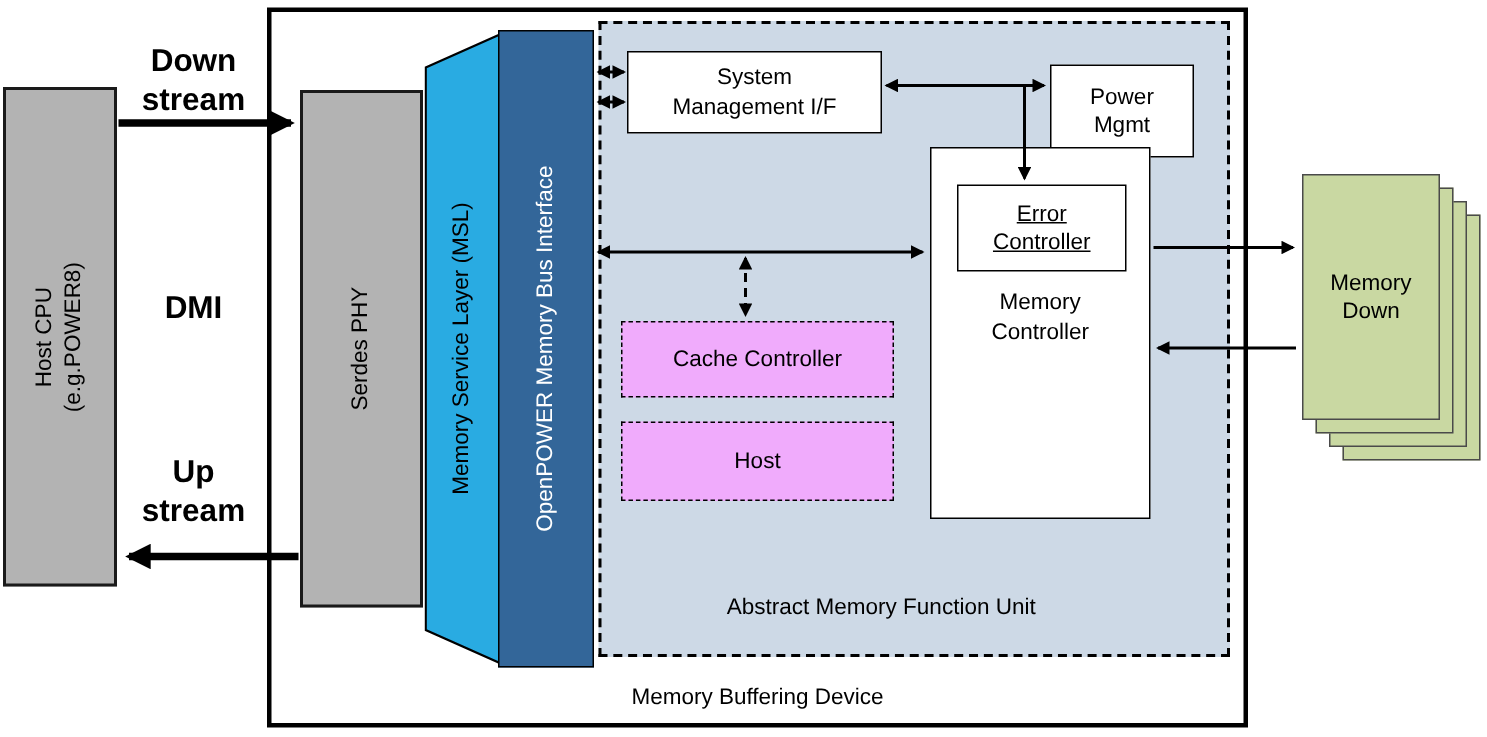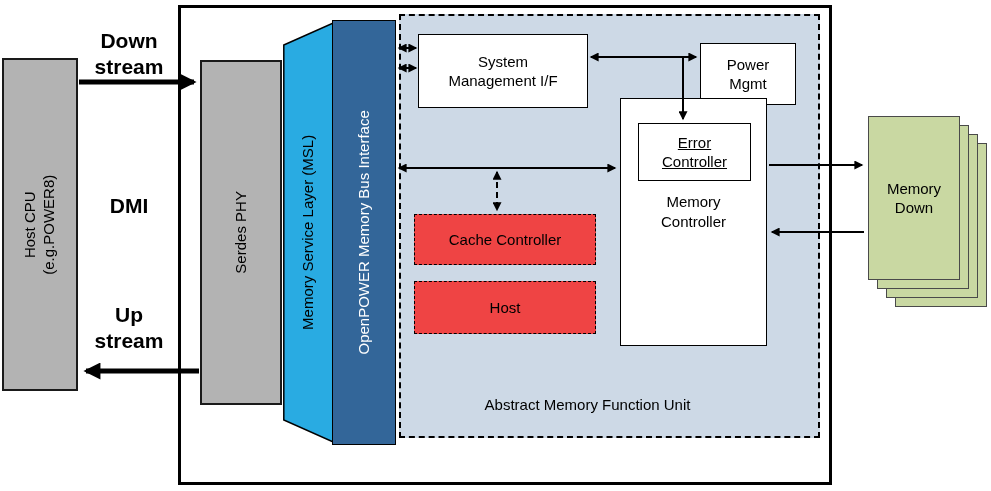--- a/index.html
+++ b/index.html
@@ -4,21 +4,21 @@
 <style>
   html,body { margin:0; padding:0; background:#fff; }
   .canvas {
     position:relative; width:991px; height:491px; background:#fff;
     font-family:"Liberation Sans", sans-serif; color:#000; font-size:15px;
     overflow:hidden;
   }
   .box { position:absolute; box-sizing:border-box; }
   .gray-box  { background:var(--gray,#b3b3b3); border:2px solid #1a1a1a; }
   .white-box { background:#fff; border:1.5px solid #000; }
-  .dash-box  { background:#ef4444; border:1.5px dashed #000; }
+  .dash-box  { background:#f0abfc; border:1.5px dashed #000; }
   .blue-box  { background:var(--blue,#336699); border:1px solid #000; }
   .amfu      { background:var(--amfu-bg,#cdd9e6); border:2px dashed #000; }
   .media-box { position:absolute; box-sizing:border-box; background:var(--green,#c9d8a2); border:1.5px solid #4a4a4a; }
   .center { display:flex; flex-direction:column; align-items:center; justify-content:center; text-align:center; line-height:1.3; }
   .vtext { position:absolute; inset:0; display:flex; align-items:center; justify-content:center; }
   .vtext .rot { transform:rotate(-90deg); white-space:nowrap; text-align:center; line-height:1.25; }
   .caption { position:absolute; text-align:center; }
   .lbl-bold { position:absolute; font-weight:bold; font-size:21px; line-height:1.22; text-align:center; }
   .white-text { color:#fff; }
   .arrows { position:absolute; left:0; top:0; pointer-events:none; }
@@ -43,20 +43,21 @@
     <div>Down</div>
     <div>stream</div>
   </div>
   <div class="lbl-bold" style="left:96px; top:193px; width:66px;">DMI</div>
   <div class="lbl-bold" style="left:86px; top:302px; width:86px;">
     <div>Up</div>
     <div>stream</div>
   </div>
 
   <div class="box" style="left:178px; top:5px; width:654px; height:480px; border:3px solid #000; background:#fff;"></div>
+  <div class="caption" style="left:178px; top:456px; width:654px;">Memory Buffering Device</div>
 
   <div class="box amfu" style="left:399px; top:14px; width:421px; height:424px;"></div>
   <div class="caption" style="left:399px; top:396px; width:377px;">Abstract Memory Function Unit</div>
 
   <div class="box gray-box" style="left:200px; top:60px; width:82px; height:345px;">
     <div class="vtext">
       <span class="rot">Serdes PHY</span>
     </div>
   </div>
 
@@ -68,21 +69,21 @@
       <span class="rot">Memory Service Layer (MSL)</span>
     </div>
   </div>
 
   <div class="box blue-box" style="left:332px; top:20px; width:64px; height:425px;">
     <div class="vtext">
       <span class="rot white-text">OpenPOWER Memory Bus Interface</span>
     </div>
   </div>
 
-  <div class="box white-box center" style="left:418px; top:34px; width:170px; height:74px;">
+  <div class="box white-box center" style="left:418px; top:34px; width:170px; height:55px;">
     <span>System</span>
     <span>Management I/F</span>
   </div>
 
   <div class="box white-box center" style="left:700px; top:43px; width:96px; height:62px;">
     <span>Power</span>
     <span>Mgmt</span>
   </div>
 
   <div class="box white-box" style="left:620px; top:98px; width:147px; height:248px;"></div>

